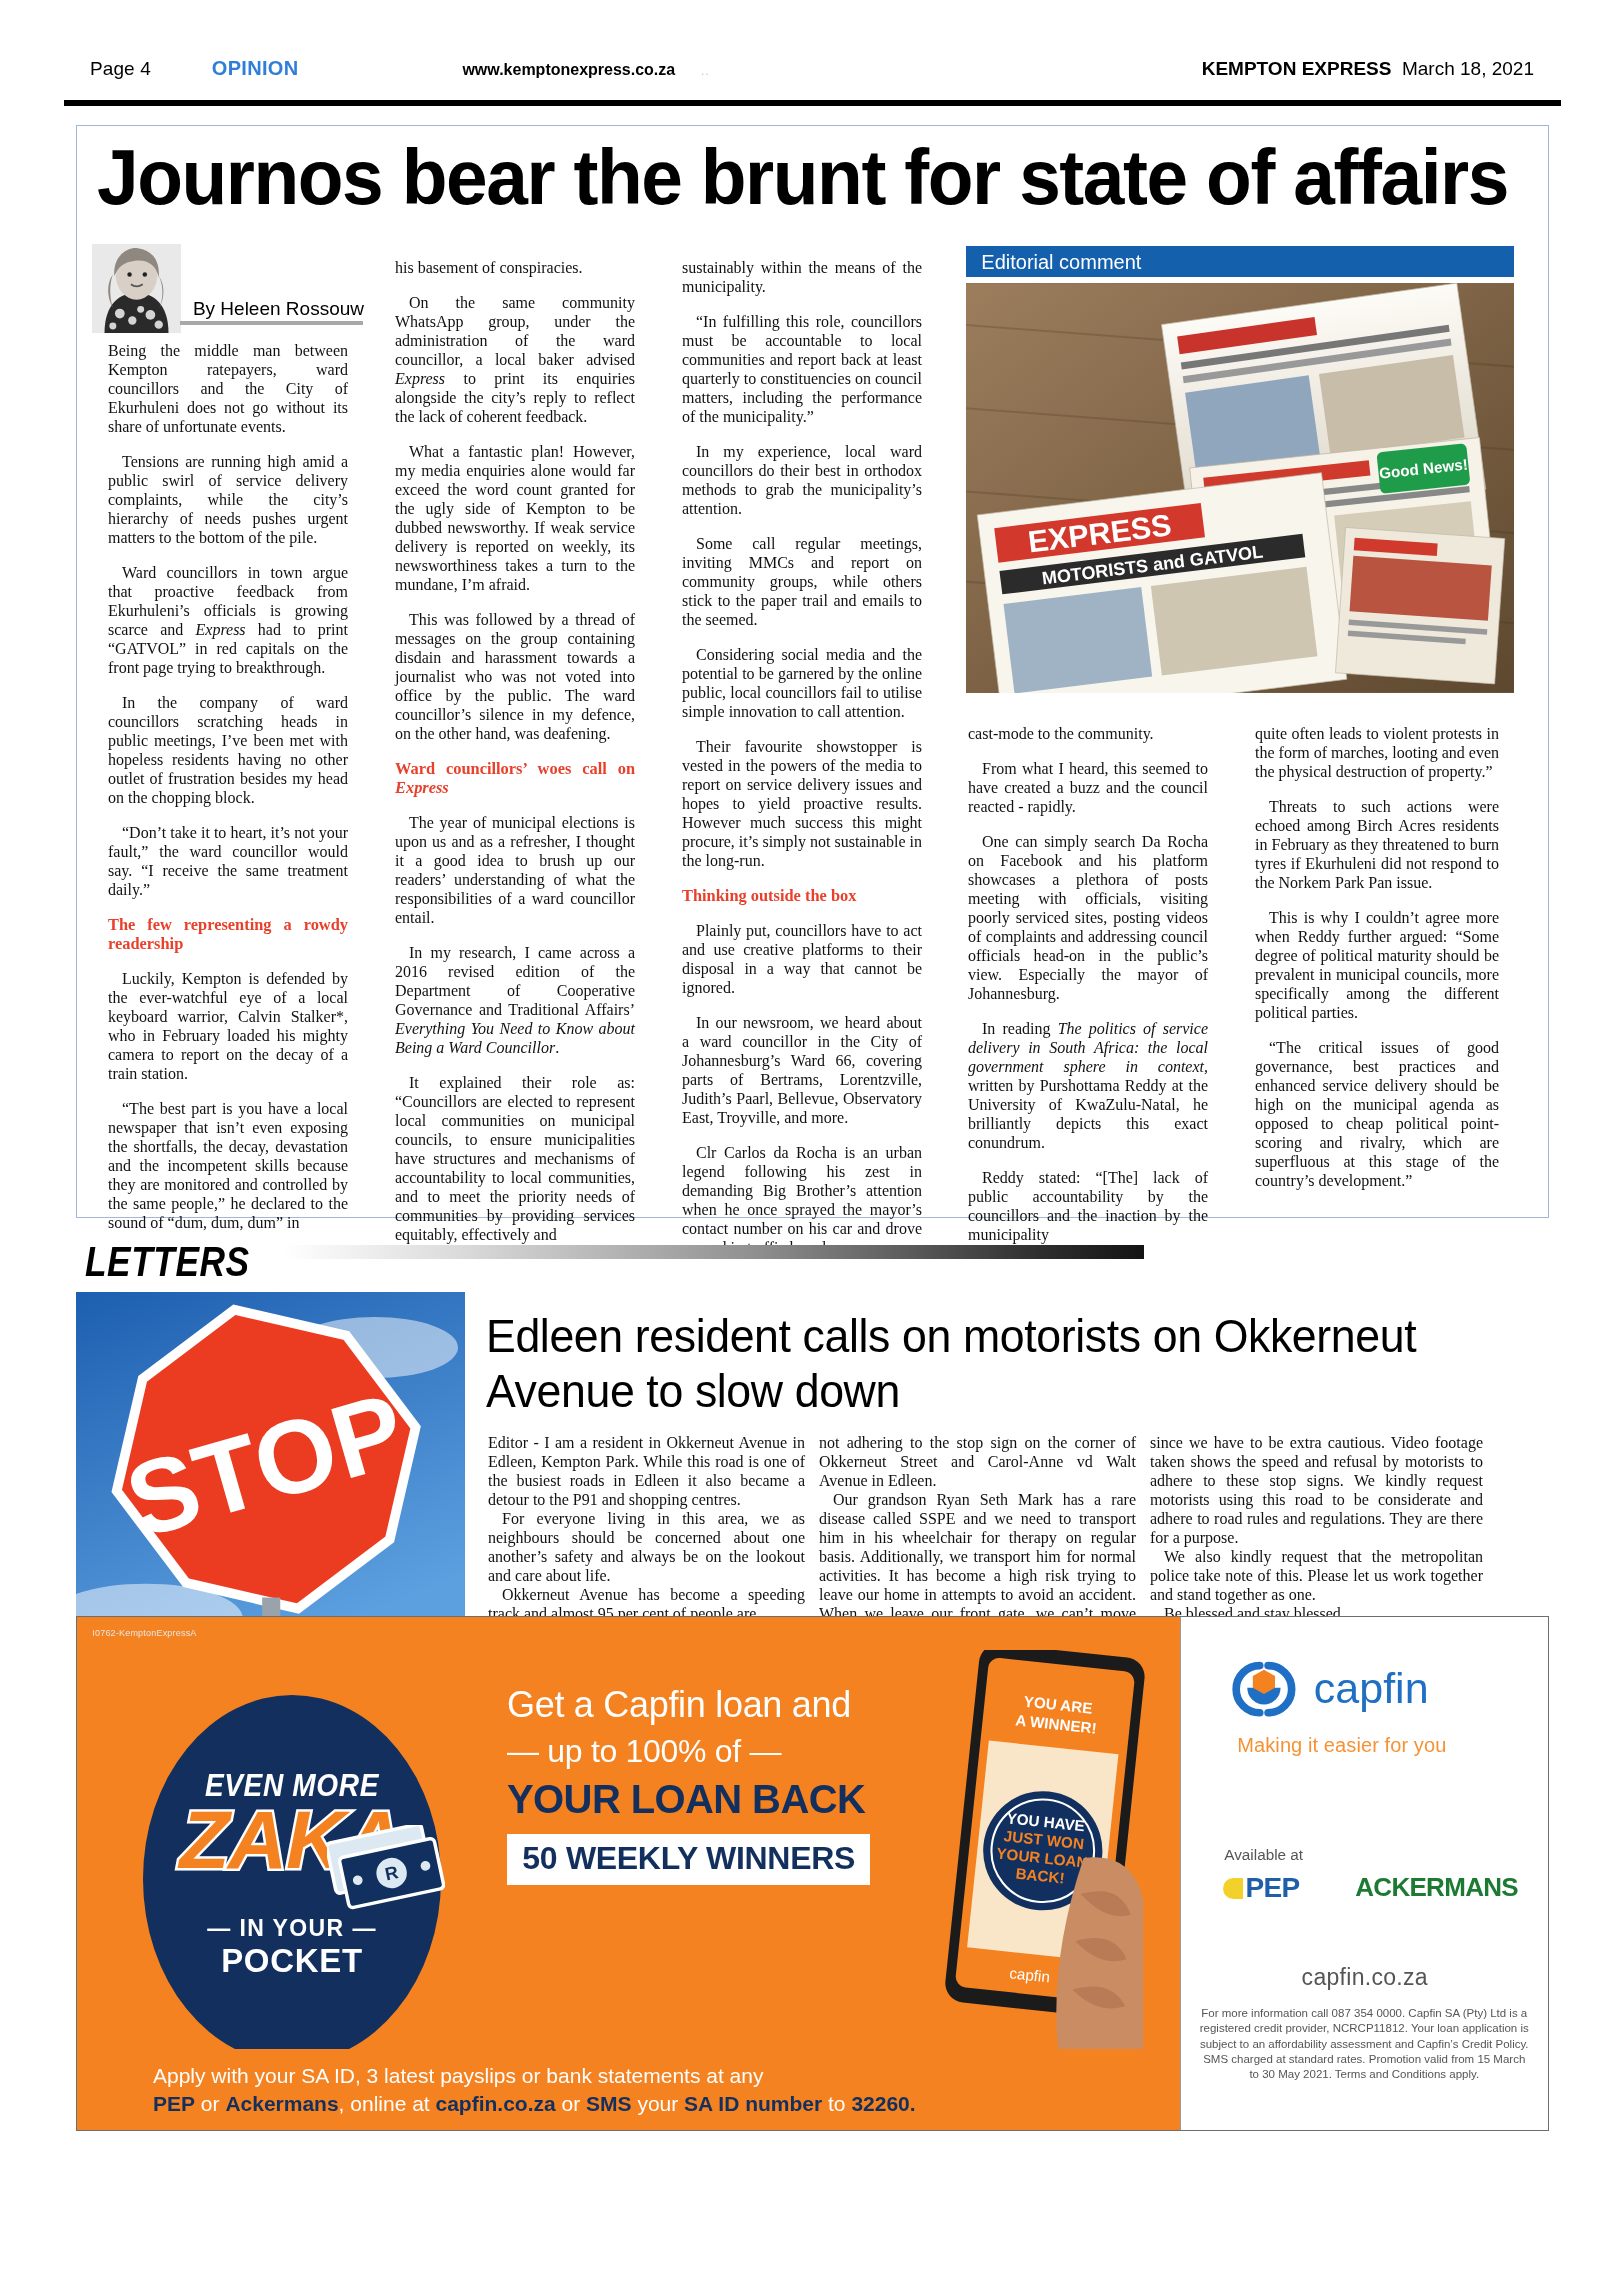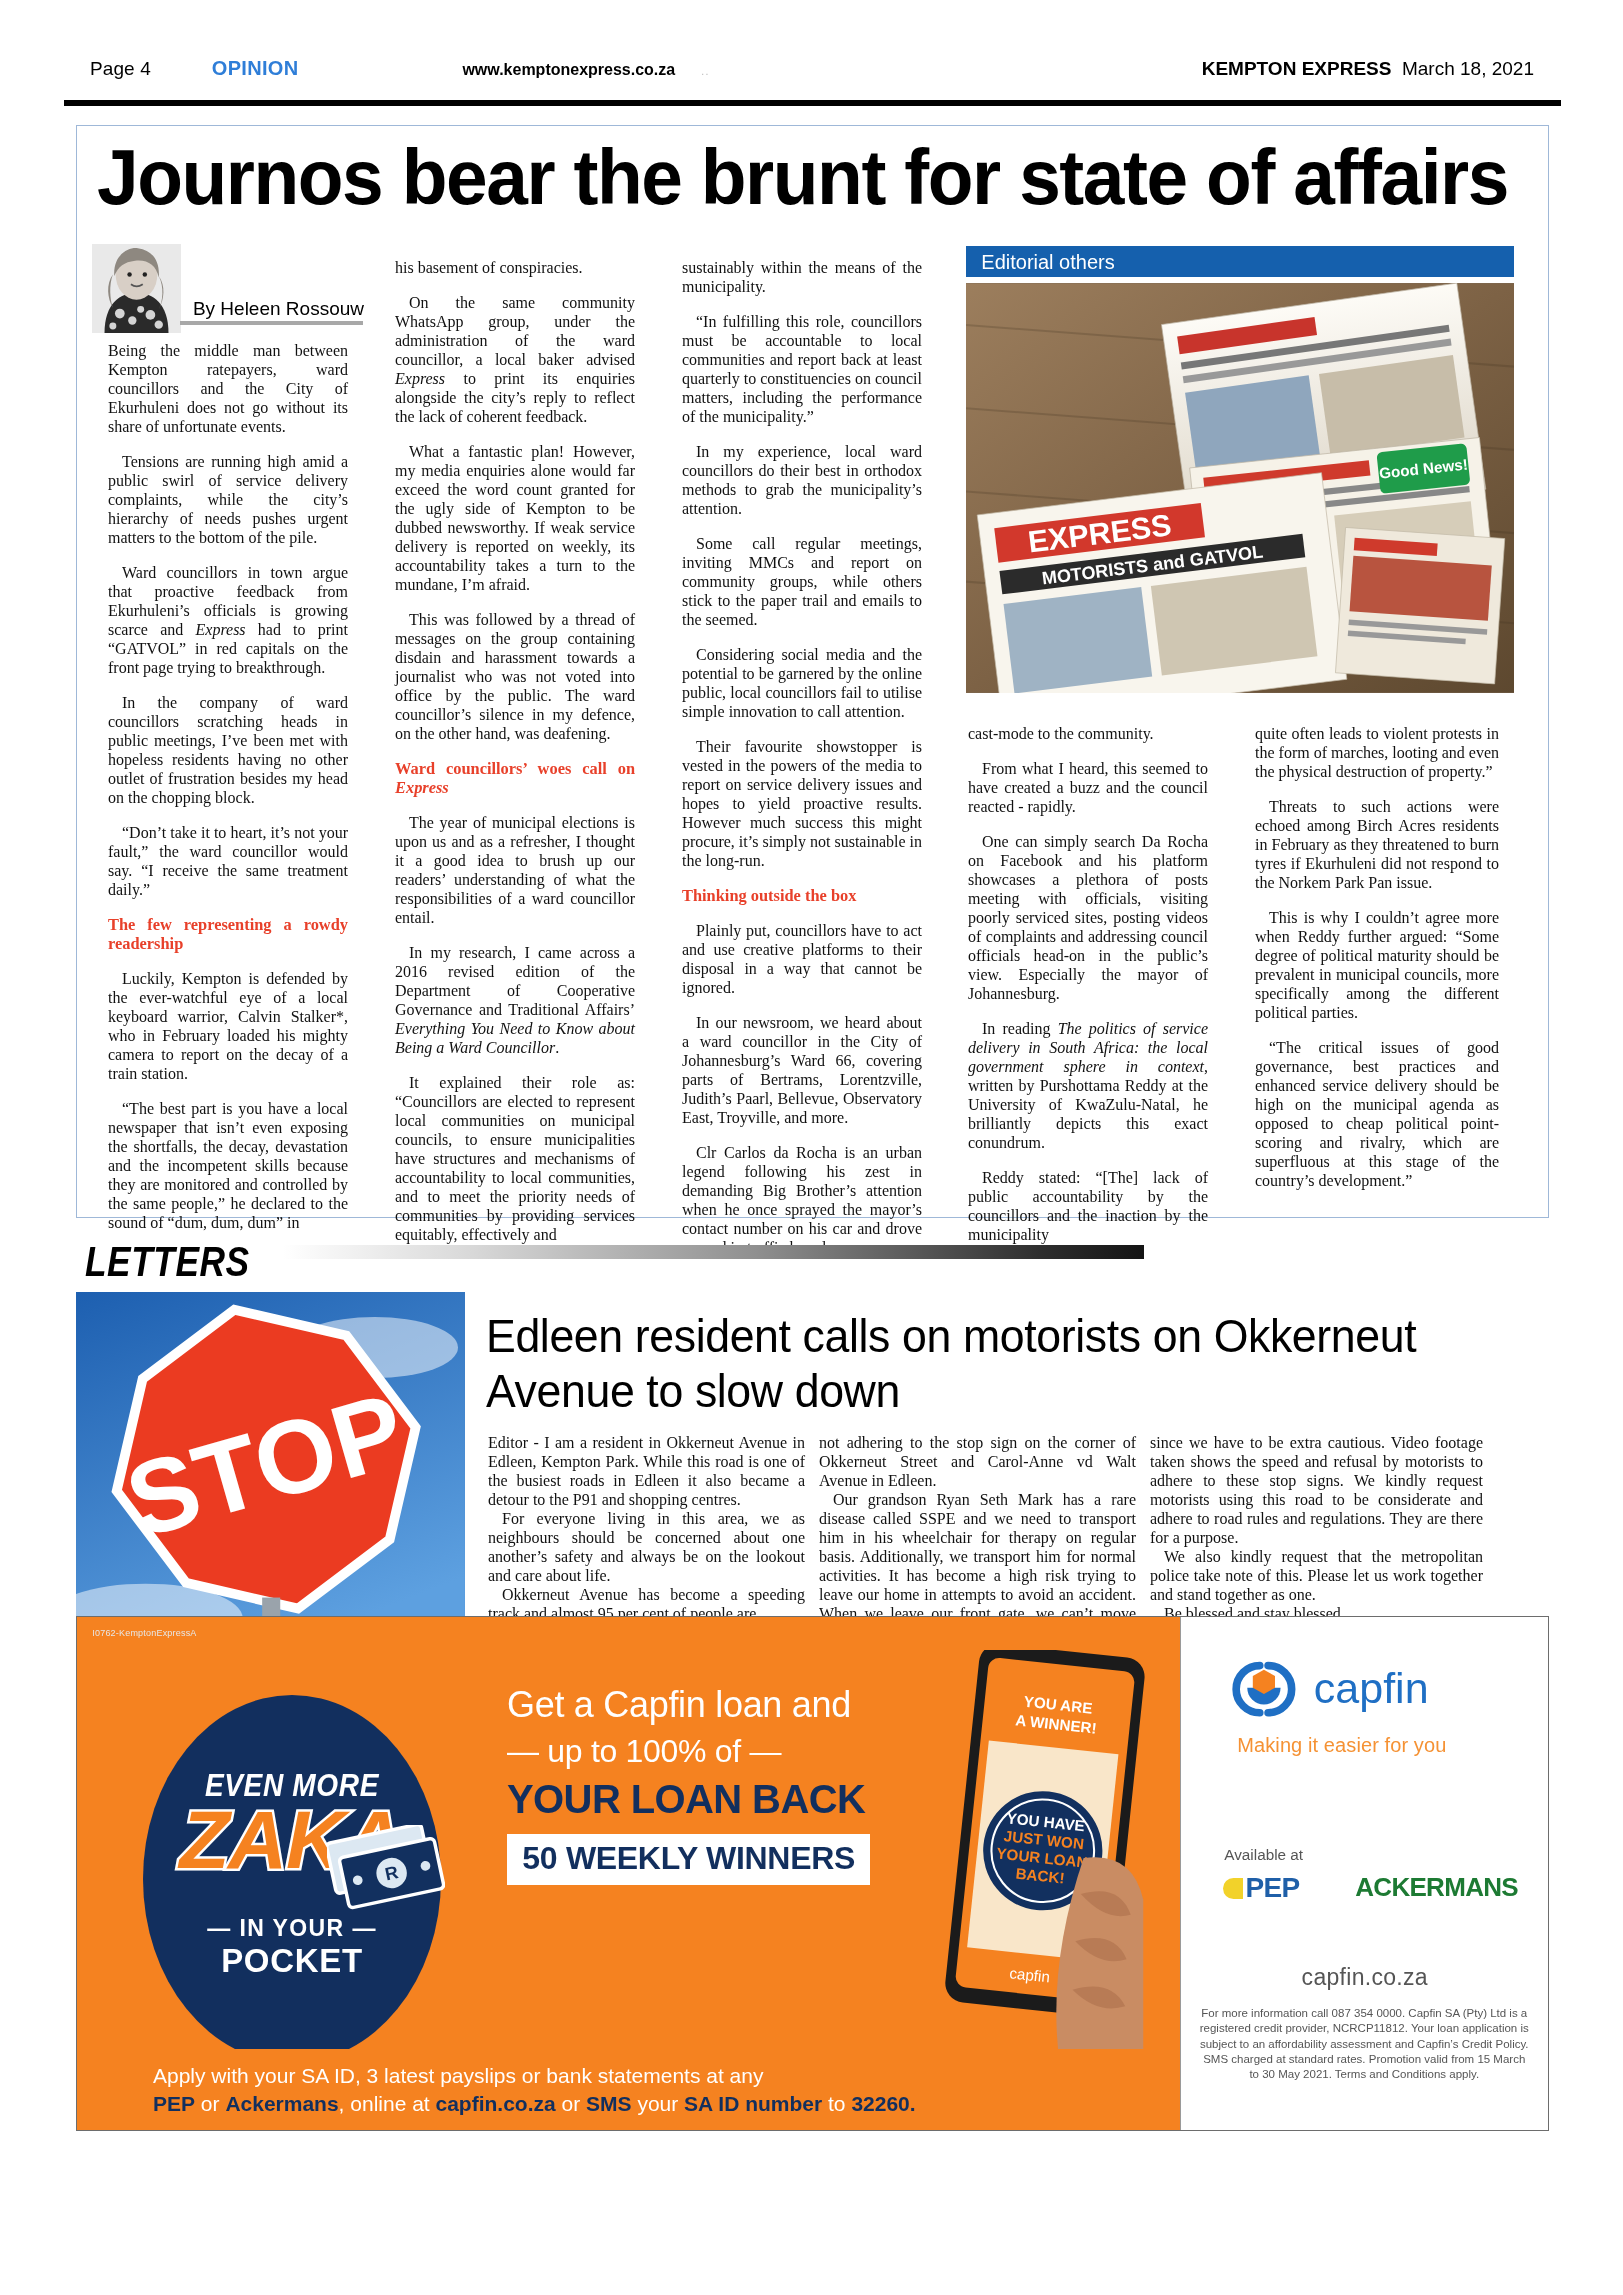--- a/index.html
+++ b/index.html
@@ -169,21 +169,21 @@
           <circle cx="70" cy="94" r="5"></circle>
         <circle cx="96" cy="116" r="6"></circle>
           <circle cx="30" cy="118" r="5"></circle>
       </g>
     </svg>
   </div>
   <div class="byline">By Heleen Rossouw</div>
   <div class="byline-rule"></div>
 
   <div class="edbar">
-    <span>Editorial others</span>
+    <span>Editorial comment</span>
   </div>
   <div class="edphoto">
     <svg width="548" height="410" viewBox="0 0 790 590">
       <defs>
         <linearGradient id="wood" x1="0" y1="0" x2="1" y2="1">
           <stop offset="0" stop-color="#9c7e5d"></stop>
             <stop offset=".5" stop-color="#7d6245"></stop>
             <stop offset="1" stop-color="#5d482f"></stop>
         </linearGradient>
         <linearGradient id="paper" x1="0" y1="0" x2="0" y2="1">
@@ -251,21 +251,21 @@
     <p>In the company of ward councillors scratching heads in public meetings, I’ve been met with hopeless residents having no other outlet of frustration besides my head on the chopping block.</p>
     <p>“Don’t take it to heart, it’s not your fault,” the ward councillor would say. “I receive the same treatment daily.”</p>
     <p class="sub">The few representing a rowdy readership</p>
     <p>Luckily, Kempton is defended by the ever-watchful eye of a local keyboard warrior, Calvin Stalker*, who in February loaded his mighty camera to report on the decay of a train station.</p>
     <p>“The best part is you have a local newspaper that isn’t even exposing the shortfalls, the decay, devastation and the incompetent skills because they are monitored and controlled by the same people,” he declared to the sound of “dum, dum, dum” in</p>
   </div>
 
   <div class="col" id="c2">
     <p class="noind">his basement of conspiracies.</p>
     <p><span>On the same community WhatsApp group, under the administration of the ward councillor, a local baker advised </span><i>Express</i><span> to print its enquiries alongside the city’s reply to reflect the lack of coherent feedback.</span></p>
-    <p>What a fantastic plan! However, my media enquiries alone would far exceed the word count granted for the ugly side of Kempton to be dubbed newsworthy. If weak service delivery is reported on weekly, its accountability takes a turn to the mundane, I’m afraid.</p>
+    <p>What a fantastic plan! However, my media enquiries alone would far exceed the word count granted for the ugly side of Kempton to be dubbed newsworthy. If weak service delivery is reported on weekly, its newsworthiness takes a turn to the mundane, I’m afraid.</p>
     <p>This was followed by a thread of messages on the group containing disdain and harassment towards a journalist who was not voted into office by the public. The ward councillor’s silence in my defence, on the other hand, was deafening.</p>
     <p class="sub"><span>Ward councillors’ woes call on </span><i>Express</i></p>
     <p>The year of municipal elections is upon us and as a refresher, I thought it a good idea to brush up our readers’ understanding of what the responsibilities of a ward councillor entail.</p>
     <p><span>In my research, I came across a 2016 revised edition of the Department of Cooperative Governance and Traditional Affairs’ </span><i>Everything You Need to Know about Being a Ward Councillor</i><span>.</span></p>
     <p>It explained their role as: “Councillors are elected to represent local communities on municipal councils, to ensure municipalities have structures and mechanisms of accountability to local communities, and to meet the priority needs of communities by providing services equitably, effectively and</p>
   </div>
 
   <div class="col" id="c3">
     <p class="noind">sustainably within the means of the municipality.</p>
     <p>“In fulfilling this role, councillors must be accountable to local communities and report back at least quarterly to constituencies on council matters, including the performance of the municipality.”</p>

